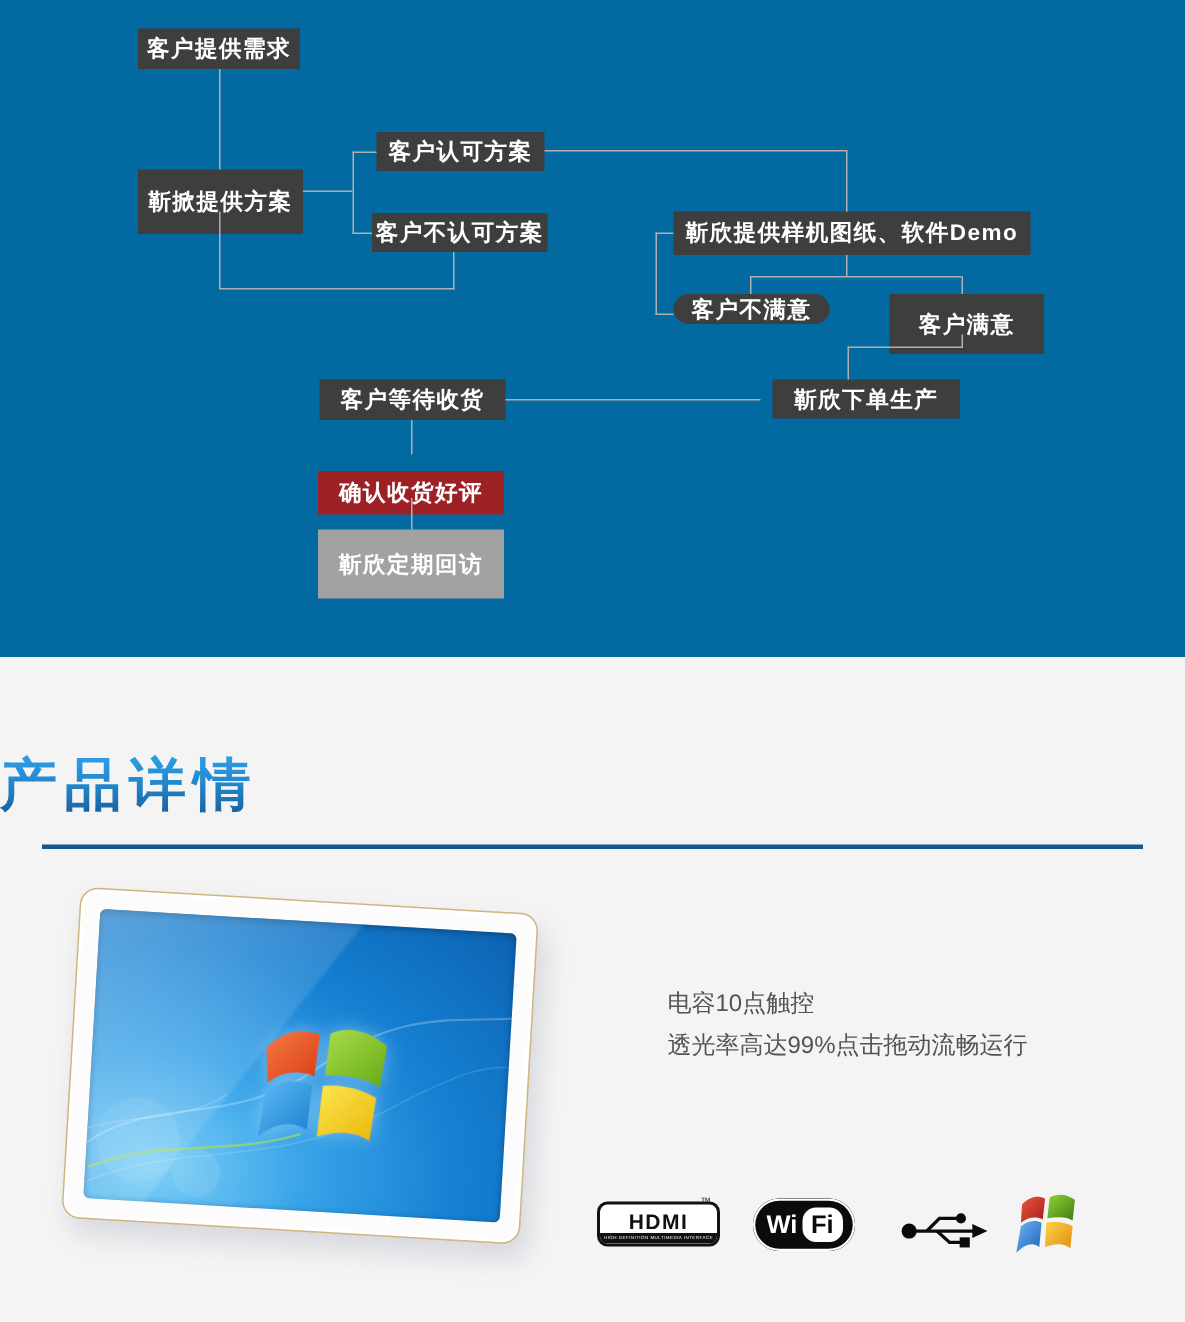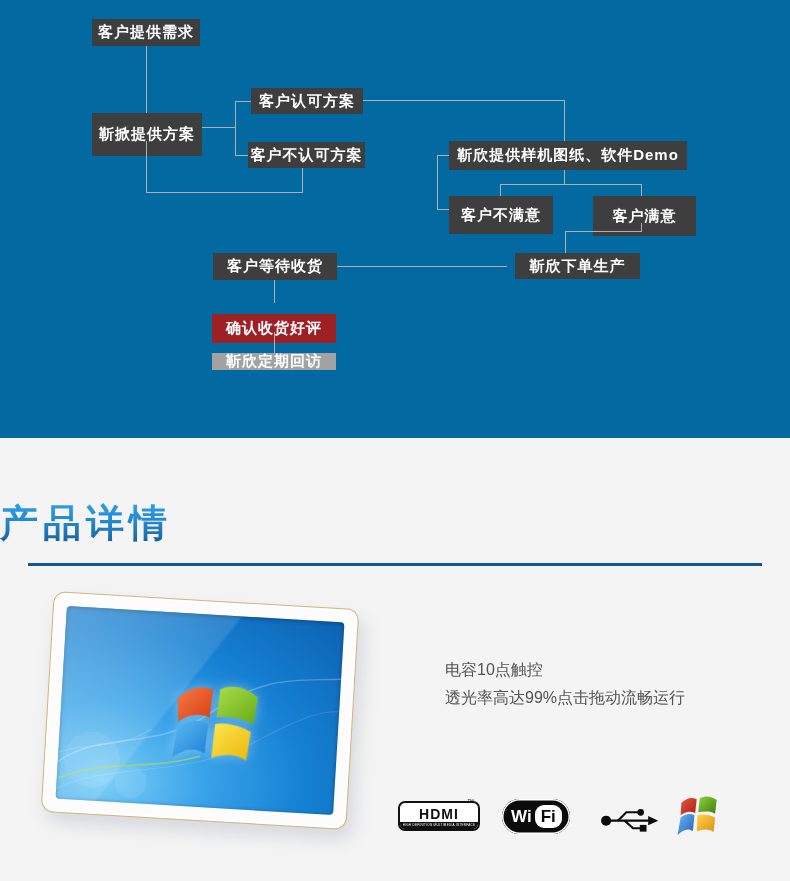--- a/index.html
+++ b/index.html
@@ -65,26 +65,26 @@
 
 <div class="page">
 
   <div class="flowchart">
 
     <div class="fnode dark" style="left:92px;top:19px;width:108px;height:27px;">客户提供需求</div>
     <div class="fnode dark" style="left:92px;top:113px;width:110px;height:43px;">靳掀提供方案</div>
     <div class="fnode dark" style="left:251px;top:88px;width:112px;height:26px;">客户认可方案</div>
     <div class="fnode dark" style="left:248px;top:142px;width:117px;height:26px;">客户不认可方案</div>
     <div class="fnode dark" style="left:449px;top:141px;width:238px;height:29px;">靳欣提供样机图纸、软件Demo</div>
-    <div class="fnode dark" style="left:449px;top:196px;width:104px;height:38px;">客户不满意</div>
+    <div class="fnode dark" style="left:449px;top:196px;width:104px;height:20px;border-radius:13px;">客户不满意</div>
     <div class="fnode dark" style="left:593px;top:196px;width:103px;height:40px;">客户满意</div>
     <div class="fnode dark" style="left:515px;top:253px;width:125px;height:26px;">靳欣下单生产</div>
     <div class="fnode dark" style="left:213px;top:253px;width:124px;height:27px;">客户等待收货</div>
     <div class="fnode red" style="left:212px;top:303px;width:124px;height:29px;">确认收货好评</div>
-    <div class="fnode gray" style="left:212px;top:353px;width:124px;height:17px;">靳欣定期回访</div>
+    <div class="fnode gray" style="left:212px;top:353px;width:124px;height:46px;">靳欣定期回访</div>
 
     <div class="cline" style="left:146px;top:46px;width:1px;height:67px;"></div>
     <div class="cline" style="left:202px;top:127px;width:33px;height:1px;"></div>
     <div class="cline" style="left:235px;top:101px;width:1px;height:55px;"></div>
     <div class="cline" style="left:235px;top:101px;width:16px;height:1px;"></div>
     <div class="cline" style="left:235px;top:155px;width:13px;height:1px;"></div>
     <div class="cline" style="left:363px;top:100px;width:201px;height:1px;"></div>
     <div class="cline" style="left:564px;top:100px;width:1px;height:41px;"></div>
     <div class="cline" style="left:146px;top:141px;width:1px;height:51px;"></div>
     <div class="cline" style="left:146px;top:192px;width:157px;height:1px;"></div>

